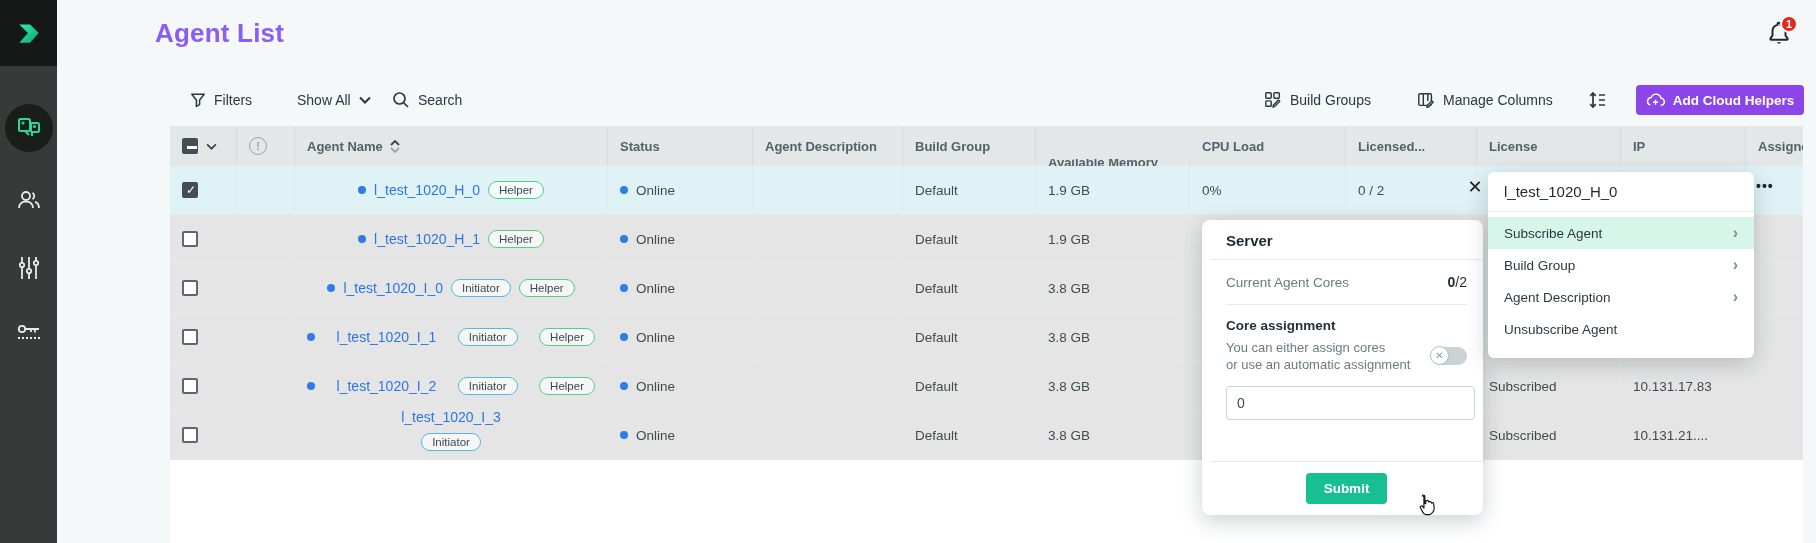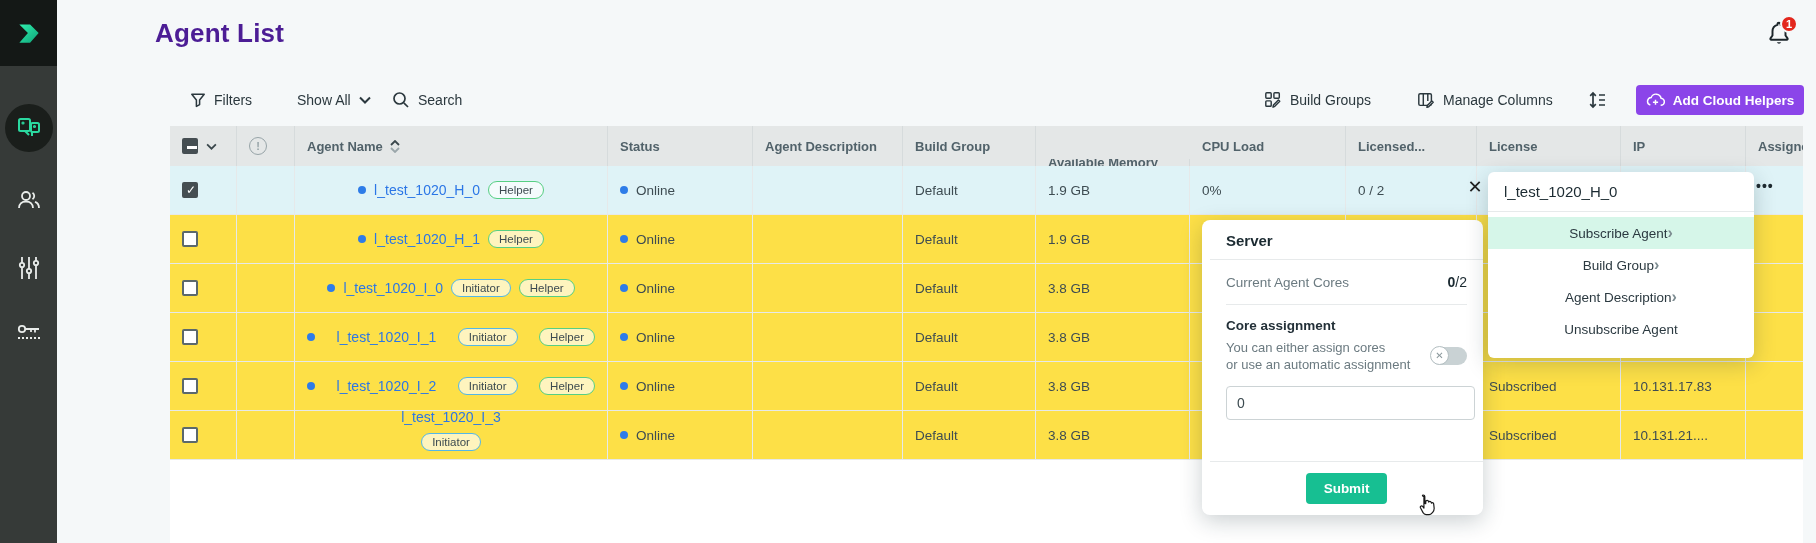--- a/index.html
+++ b/index.html
@@ -10,38 +10,38 @@
   
   .sidebar{position:absolute;left:0;top:0;width:57px;height:543px;background:#363a38;}
   .logo-block{position:absolute;left:0;top:0;width:57px;height:66px;background:#141816;
     display:flex;align-items:center;justify-content:center;}
   .nav-item{position:absolute;left:0;width:57px;display:flex;justify-content:center;}
   .nav-active-circle{width:48px;height:48px;border-radius:50%;background:#1a1e1b;
     display:flex;align-items:center;justify-content:center;}
 
   
   .page-title{position:absolute;left:155px;top:18px;font-size:26px;font-weight:bold;
-    color:#4c1d95;letter-spacing:.2px;}
+    color:#8b5cf6;letter-spacing:.2px;}
   .bell-wrap{position:absolute;left:1766px;top:20px;width:30px;height:30px;cursor:pointer;}
   .bell-badge{position:absolute;left:14px;top:-5px;min-width:18px;height:18px;border-radius:9px;
     background:#e3271d;color:#fff;font-size:11px;font-weight:bold;display:flex;
     align-items:center;justify-content:center;border:2px solid #f5f8f9;}
   .tb{position:absolute;top:85px;height:30px;display:flex;align-items:center;gap:8px;
     font-size:14px;color:#2b383e;cursor:pointer;white-space:nowrap;}
   .add-btn{position:absolute;left:1636px;top:85px;width:168px;height:30px;border-radius:4px;
     background:#8b45e9;color:#fff;display:flex;align-items:center;justify-content:center;
     gap:8px;font-size:13.5px;font-weight:bold;cursor:pointer;border:none;}
 
   
   .table{position:absolute;left:170px;top:126px;width:1633px;}
   .thead{display:flex;height:40px;background:#e4e7e7;}
   .th{display:flex;align-items:center;padding:0 12px;font-size:13px;font-weight:bold;
     color:#51626a;border-right:1px solid #d6dbdc;overflow:hidden;white-space:nowrap;}
   .th:last-child{border-right:none;}
-  .trow{display:flex;height:49px;background:#fde047;border-bottom:1px solid #e6e9ea;}
+  .trow{display:flex;height:49px;background:#e5e5e5;border-bottom:1px solid #e6e9ea;}
   .trow.selected{background:#dff3f7;}
   .td{display:flex;align-items:center;gap:8px;padding:0 12px;font-size:13.5px;color:#3e4c52;
     border-right:1px solid #e6e9ea;overflow:hidden;white-space:nowrap;}
   .td:last-child{border-right:none;}
   .tfill{height:83px;background:#fff;}
   .cb{width:16px;height:16px;border:2px solid #5b686c;border-radius:2px;background:#fff;
     cursor:pointer;flex:none;position:relative;}
   .cb.checked,.cb.indet{background:#454e52;border-color:#454e52;}
   .cb.checked::after{content:"\2713";position:absolute;left:2px;top:-1px;color:#fff;font-size:12px;}
   .cb.indet::after{content:"";position:absolute;left:3px;top:6px;width:10px;height:2.5px;background:#fff;}
@@ -81,21 +81,21 @@
     padding:0 10px;font-size:14px;color:#3c4a50;font-family:"Liberation Sans",sans-serif;width:249px;}
   .dialog-footer{margin-top:auto;border-top:1px solid #e7eaeb;padding:11px 16px;
     display:flex;justify-content:center;}
   .submit-btn{background:#17bf92;color:#fff;font-size:13.5px;font-weight:bold;border:none;
     border-radius:4px;padding:8px 18px;cursor:pointer;}
 
   .menu{position:absolute;left:1488px;top:172px;width:266px;height:186px;background:#fff;
     border-radius:6px;box-shadow:0 6px 22px rgba(20,40,50,.22);overflow:hidden;}
   .menu-title{padding:11px 16px;font-size:15px;color:#1b2a31;border-bottom:1px solid #e7eaeb;}
   .menu-items{padding:5px 0 6px;}
-  .menu-item{height:32px;display:flex;align-items:center;justify-content:center;
+  .menu-item{height:32px;display:flex;align-items:center;justify-content:space-between;
     padding:0 16px;font-size:13.5px;color:#2b3940;cursor:pointer;}
   .menu-item.highlighted{background:#d6f6e9;}
   .submenu-arrow{color:#7d8c91;font-size:16px;font-weight:bold;}
 
   .cursor{position:absolute;left:1415px;top:492px;pointer-events:none;}
 </style>
 </head>
 <body>
 
 <div class="screen">

